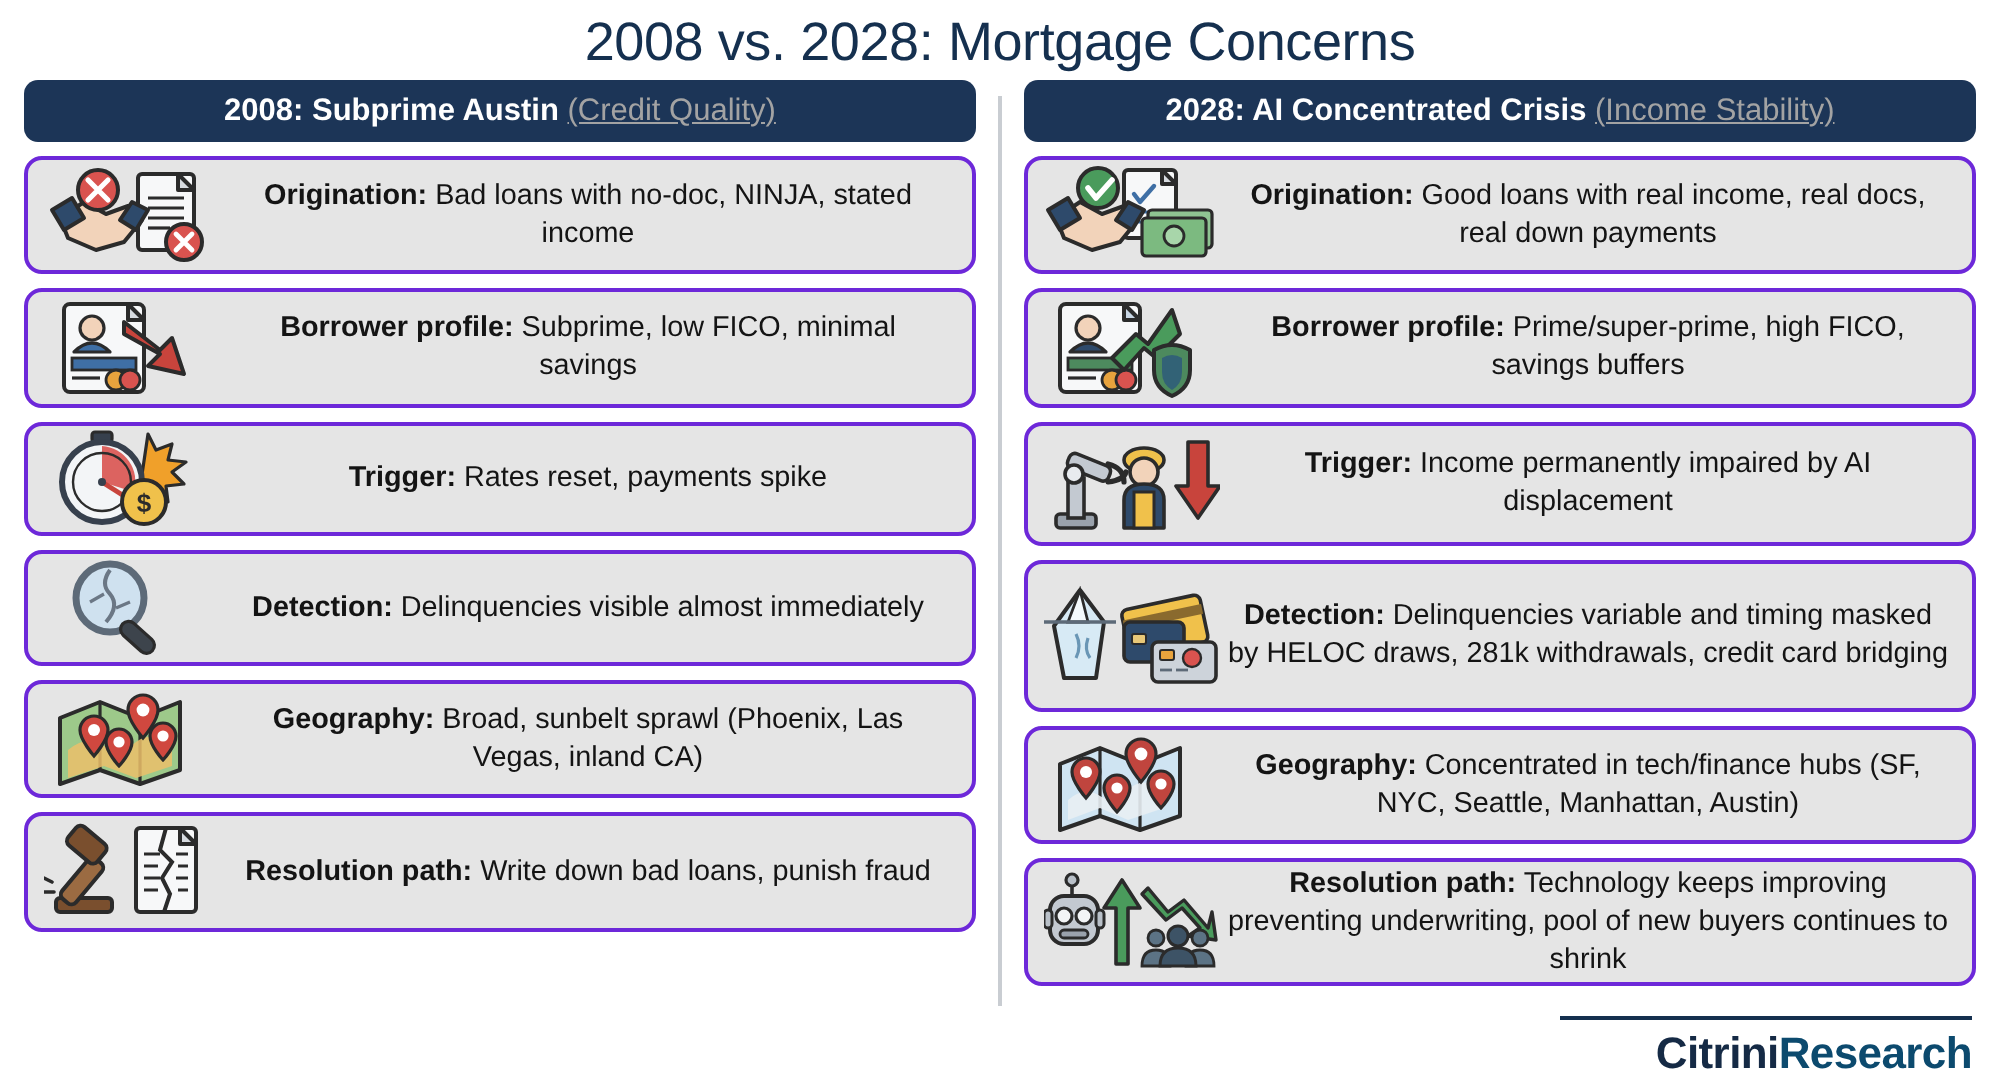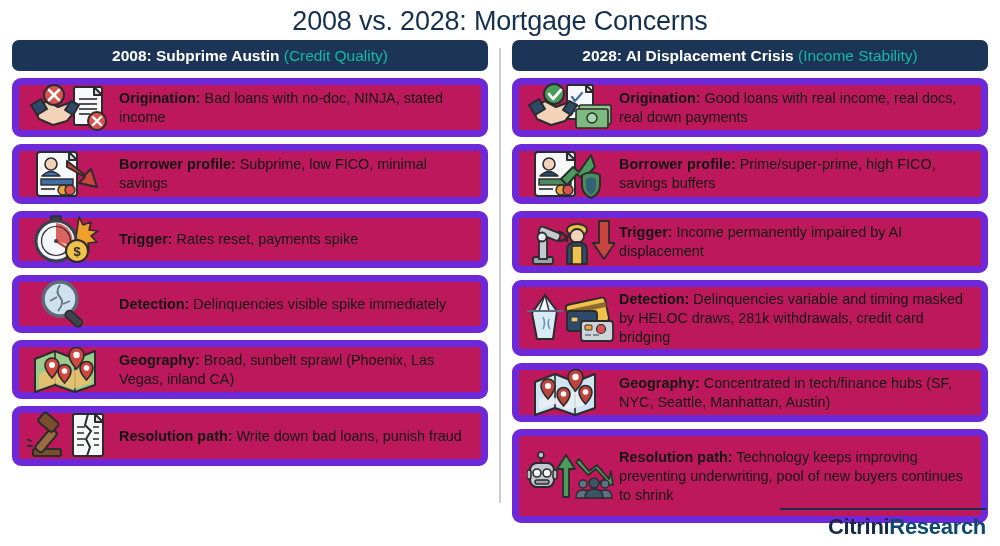--- a/index.html
+++ b/index.html
@@ -68,33 +68,35 @@
     height: 31px;
     line-height: 31px;
     text-align: center;
     font-size: 15.5px;
     font-weight: bold;
     overflow: hidden;
     white-space: nowrap;
   }
   .col-header .sub {
     font-weight: normal;
-    color: #14b8a6;
+    color: #a3a3a3;
+    text-decoration: underline;
   }
 
   
   .card {
     display: flex;
     align-items: center;
-    border: 7px solid #6d28d9;
+    border: 2px solid #6d28d9;
     border-radius: 9px;
-    background: #be185d;
+    background: #e5e5e5;
     box-sizing: border-box;
     min-height: 57px;
     padding: 4px 8px 4px 6px;
+    text-align: center;
   }
   .card-icon {
     flex: 0 0 auto;
     width: 92px;
     height: 52px;
     display: flex;
     align-items: center;
     justify-content: center;
   }
   .card-icon svg { display: block; }
@@ -111,21 +113,21 @@
   
   .h1 { height: 59px; }
   .h2 { height: 60px; }
   .h3 { height: 56px; }
   .h4 { height: 58px; }
   .h5 { height: 59px; }
   .h6 { height: 60px; }
 
   .r3 { height: 62px; }
   .r4 { height: 76px; }
-  .r6 { height: 94px; }
+  .r6 { height: 64px; }
 
   
   .footer {
     position: absolute;
     right: 14px;
     bottom: 6px;
     text-align: right;
   }
   .footer-rule {
     width: 206px;
@@ -226,21 +228,21 @@
       <div class="card h4">
         <div class="card-icon">
           <svg width="88" height="50" viewBox="0 0 88 50">
             <circle cx="33" cy="20" r="17" fill="#cfe1ef" stroke="#5d6a78" stroke-width="3.5"></circle>
             <path d="M33 6 q-5 7 0 12 q5 6 -2 14" fill="none" stroke="#6b7785" stroke-width="2"></path>
             <path d="M30 18 l-7 4 M36 25 l7 -3" stroke="#6b7785" stroke-width="1.6"></path>
             <rect x="42" y="30" width="20" height="8" rx="4" transform="rotate(42 42 30)" fill="#3d444c" stroke="#2b2b2b" stroke-width="1.6"></rect>
           </svg>
         </div>
         <div class="card-text">
-          <b>Detection:</b><span> Delinquencies visible spike immediately</span>
+          <b>Detection:</b><span> Delinquencies visible almost immediately</span>
         </div>
       </div>
 
       <div class="card h5">
         <div class="card-icon">
           <svg width="88" height="50" viewBox="0 0 88 50">
             <path d="M8 14 L28 6 L48 14 L68 6 L68 40 L48 47 L28 40 L8 47 Z" fill="#9dc98a" stroke="#2b2b2b" stroke-width="2" stroke-linejoin="round"></path>
             <path d="M28 6 L28 40 M48 14 L48 47" stroke="#2b2b2b" stroke-width="1.6"></path>
             <path d="M12 30 q10 -8 18 -2 q8 5 16 -2 q8 -6 18 2 l0 10 l-18 6 l-16 -6 l-18 6 Z" fill="#ecc06a" opacity="0.85"></path>
             <g>
@@ -291,21 +293,21 @@
         <div class="card-text">
           <b>Resolution path:</b><span> Write down bad loans, punish fraud</span>
         </div>
       </div>
 
     </div>
 
     <div class="column col-right">
 
       <div class="col-header">
-        <span>2028: AI Displacement Crisis</span>
+        <span>2028: AI Concentrated Crisis</span>
         <span class="sub">(Income Stability)</span>
       </div>
 
       <div class="card h1">
         <div class="card-icon">
           <svg width="88" height="50" viewBox="0 0 88 50">
             <rect x="40" y="2" width="26" height="34" rx="2" fill="#f7f8f9" stroke="#2b2b2b" stroke-width="2"></rect>
             <path d="M59 2 L66 9 L59 9 Z" fill="#d7dbe0" stroke="#2b2b2b" stroke-width="2" stroke-linejoin="round"></path>
             <path d="M45 14 l3 4 l7 -8" fill="none" stroke="#3f6fa5" stroke-width="2.2" stroke-linecap="round" stroke-linejoin="round"></path>
             <g stroke="#3f6fa5" stroke-width="1.5">

